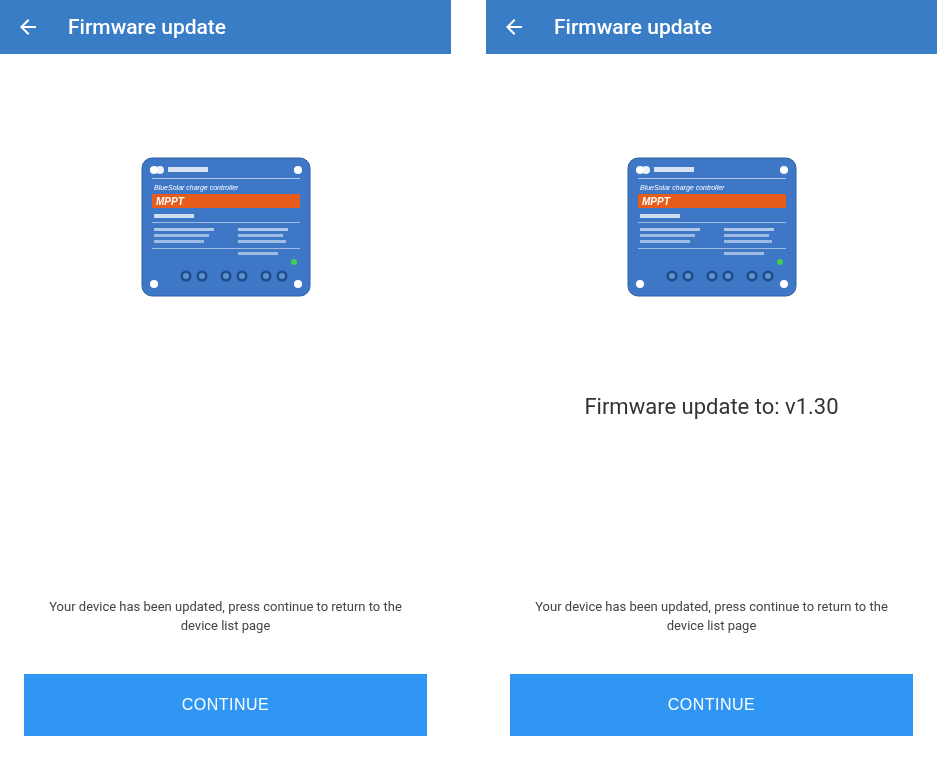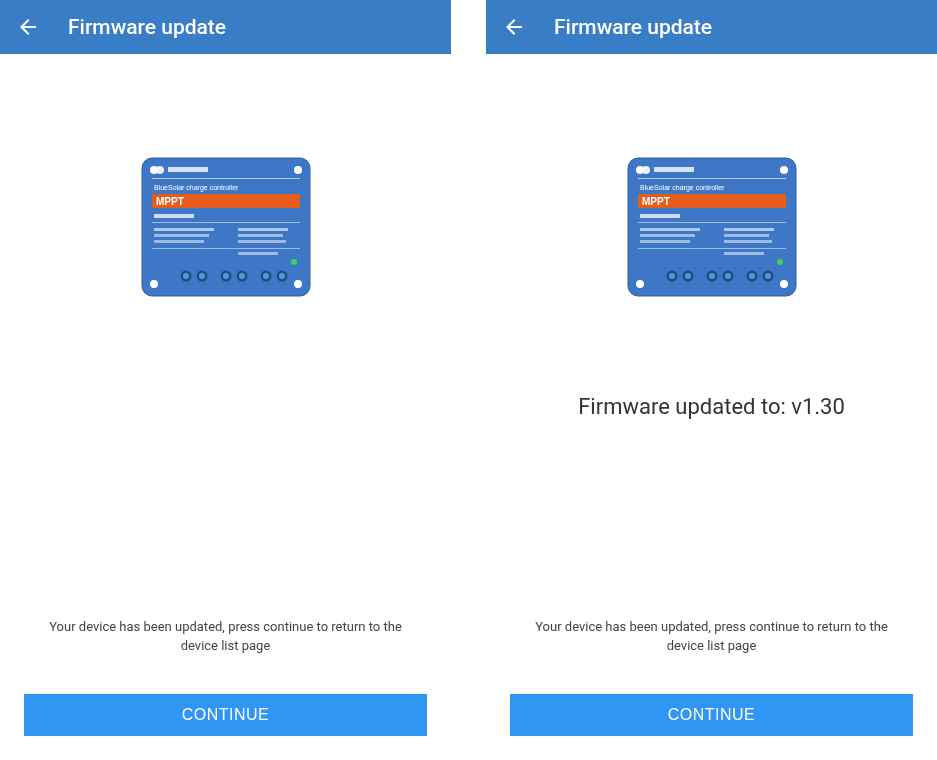--- a/index.html
+++ b/index.html
@@ -43,20 +43,21 @@
     .content {
       flex: 1;
       display: flex;
       flex-direction: column;
       align-items: center;
       padding: 0 24px 24px 24px;
     }
     .device-image-wrap {
       margin-top: 100px;
       display: flex;
+      font-style: italic;
     }
     .device-svg {
       width: 176px;
       height: 146px;
     }
     .updated-heading {
       margin-top: 94px;
       font-size: 22px;
       color: #333333;
       text-align: center;
@@ -69,21 +70,21 @@
       text-align: center;
       line-height: 1.45;
       margin-bottom: 38px;
       padding: 0 10px;
     }
     .continue-btn {
       width: 100%;
       background: #2f96f3;
       color: #ffffff;
       border: none;
-      height: 42px;
+      height: 62px;
       font-size: 16px;
       font-weight: 500;
       letter-spacing: 0.5px;
       cursor: pointer;
       text-transform: uppercase;
     }
   </style>
 </head>
 <body>
 
@@ -193,18 +194,18 @@
         <circle cx="128" cy="122" r="5.5" fill="#1f4d87"></circle>
           <circle cx="128" cy="122" r="3" fill="#5e93d3"></circle>
         <circle cx="144" cy="122" r="5.5" fill="#1f4d87"></circle>
           <circle cx="144" cy="122" r="3" fill="#5e93d3"></circle>
         <circle cx="16" cy="16" r="4" fill="#ffffff"></circle>
         <circle cx="160" cy="16" r="4" fill="#ffffff"></circle>
         <circle cx="16" cy="130" r="4" fill="#ffffff"></circle>
         <circle cx="160" cy="130" r="4" fill="#ffffff"></circle>
       </svg>
     </div>
-    <div class="updated-heading">Firmware updated to: v1.30</div>
+    <div class="updated-heading">Firmware update to: v1.30</div>
     <div class="spacer"></div>
     <div class="instruction">Your device has been updated, press continue to return to the device list page</div>
     <button class="continue-btn">CONTINUE</button>
   </div>
 </div>
 
 </body></html>

